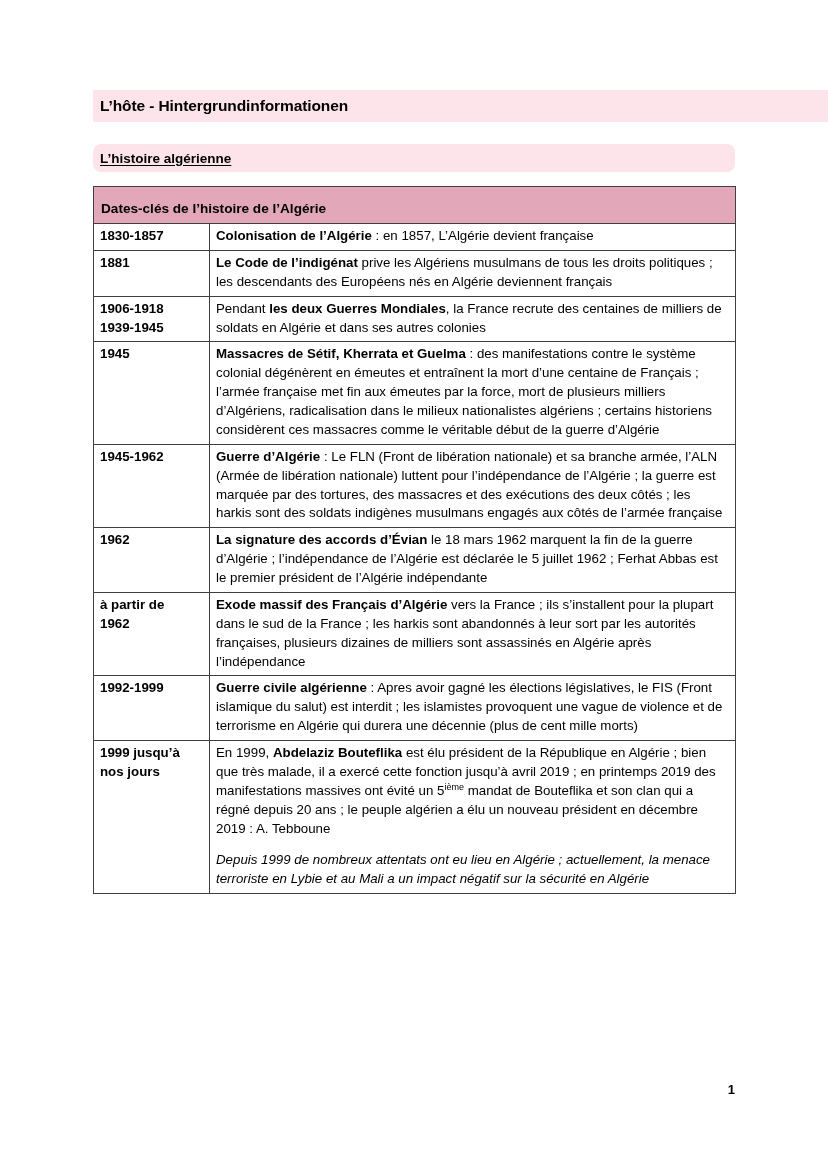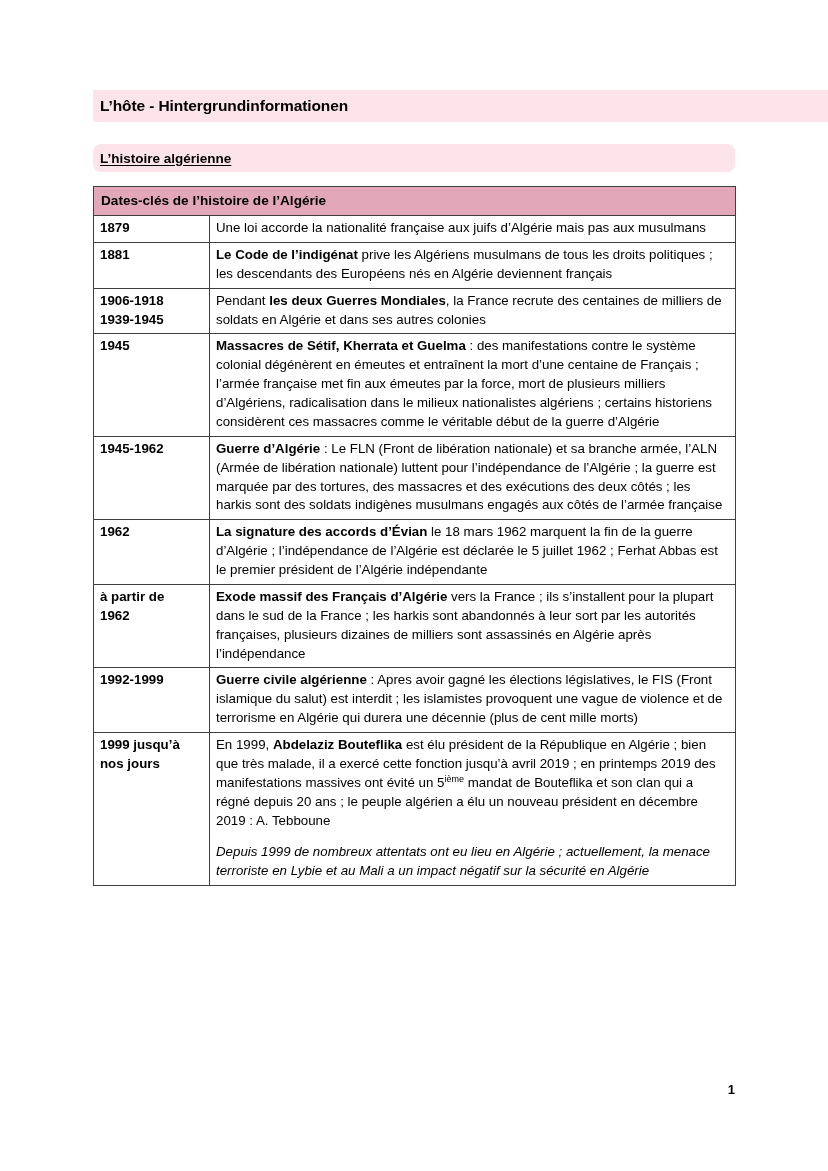--- a/index.html
+++ b/index.html
@@ -75,21 +75,21 @@
     border: 1px solid #3f3f3f;
     vertical-align: top;
     padding: 3px 6px 4px 6px;
     line-height: 1.42;
     text-align: left;
   }
   table.keydates thead th {
     background: #e2a8b9;
     font-weight: bold;
     font-size: 13.6px;
-    padding: 4px 6px 5px 7px;
+    padding: 12px 6px 5px 7px;
   }
   col.c-date { width: 116px; }
   col.c-desc { width: 526px; }
 
   td.date-cell {
     font-weight: bold;
     white-space: pre-line;
   }
   td.desc-cell { font-weight: normal; }
   td.desc-cell b { font-weight: bold; }
@@ -142,24 +142,24 @@
         <col class="c-date">
         <col class="c-desc">
       </colgroup>
       <thead>
         <tr>
           <th colspan="2">Dates-clés de l’histoire de l’Algérie</th>
         </tr>
       </thead>
       <tbody id="table-body">
 
-          <tr>
-            <td class="date-cell">1879</td>
-            <td class="desc-cell">
-              <p><span>Une loi accorde la nationalité française aux juifs d’Algérie mais pas aux musulmans</span></p>
+      <tr>
+            <td class="date-cell">1830-1857</td>
+            <td class="desc-cell">
+              <p><b>Colonisation de l’Algérie</b><span> : en 1857, L’Algérie devient française</span></p>
             </td>
           </tr>
           <tr>
             <td class="date-cell">1881</td>
             <td class="desc-cell">
               <p><b>Le Code de l’indigénat</b><span> prive les Algériens musulmans de tous les droits politiques ; les descendants des Européens nés en Algérie deviennent français</span></p>
             </td>
           </tr>
           <tr>
             <td class="date-cell">1906-1918

